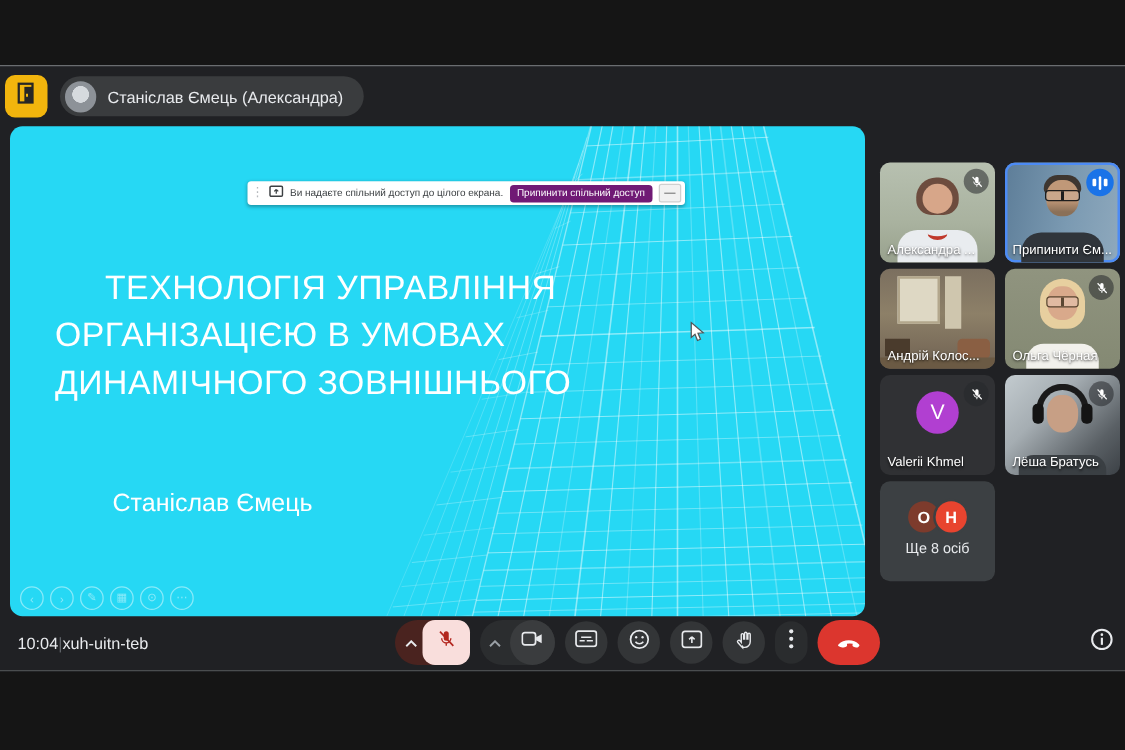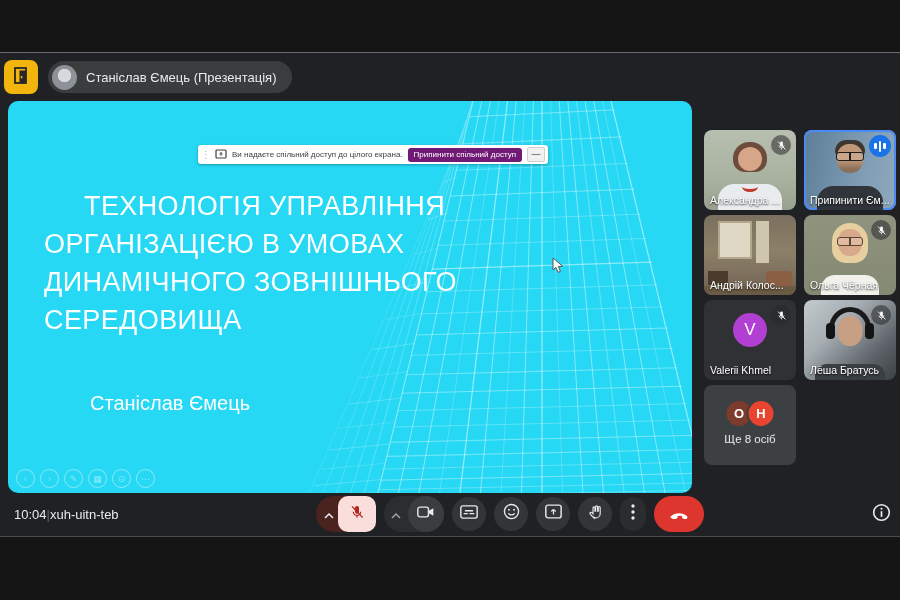--- a/index.html
+++ b/index.html
@@ -31,21 +31,21 @@
     display:flex;align-items:center;gap:5px;padding:0 3px 0 3px;
     box-shadow:0 1px 3px rgba(0,0,0,.3);white-space:nowrap;}
   .drag-dots{color:#b5b8bc;font-size:10px;line-height:10px;letter-spacing:-1px;}
   .share-msg{color:#3c4043;font-size:8px;}
   .stop-share-btn{background:#701a75;color:#fff;font-size:8px;border-radius:3px;
     padding:2.5px 6px;border:none;cursor:default;}
   .min-share-btn{width:16px;height:13px;background:#f1f1f1;border:1px solid #cfcfcf;border-radius:2px;
     color:#444;font-size:9px;line-height:9px;display:flex;align-items:center;justify-content:center;}
   .slide-title{position:absolute;left:36px;top:86px;width:430px;color:#fff;
     font-size:27px;line-height:38px;letter-spacing:.4px;}
-  .slide-title .l0{padding-left:40px;}
+  .slide-title .l0{padding-left:40px;margin-top:24px;}
   .slide-author{position:absolute;left:82px;top:291px;color:#fff;font-size:20px;}
   .slide-controls{position:absolute;left:8px;bottom:5px;display:flex;gap:5px;opacity:.45;}
   .sc{width:17px;height:17px;border:1px solid #fff;border-radius:50%;color:#fff;font-size:9px;
     display:flex;align-items:center;justify-content:center;}
   .cursor{position:absolute;left:544px;top:156px;}
   
   .participants{position:absolute;left:704px;top:77px;display:grid;
     grid-template-columns:92px 92px;grid-auto-rows:80px;column-gap:8px;row-gap:5px;}
   .tile{position:relative;border-radius:8px;background:#3c4043;overflow:hidden;}
   .tile.speaking{box-shadow:inset 0 0 0 2px #4c8bf5;}
@@ -141,21 +141,21 @@
       <span>
         <svg width="17" height="19" viewBox="0 0 17 19">
           <rect x="2" y="2" width="11" height="15" fill="none" stroke="#262626" stroke-width="1.8"></rect>
           <rect x="6.5" y="4.5" width="6.5" height="12.5" fill="#262626"></rect>
           <rect x="7.8" y="10" width="1.6" height="2.4" fill="#f2b50d"></rect>
         </svg>
       </span>
     </div>
     <div class="presenter-pill">
       <span class="pill-avatar"></span>
-      <span class="pill-text">Станіслав Ємець (Презентація)</span>
+      <span class="pill-text">Станіслав Ємець (Александра)</span>
     </div>
   </div>
 
   <div class="slide">
     <svg class="wire" id="wireframe" width="684" height="392" viewBox="0 0 684 392">
         <line x1="368" y1="400" x2="468" y2="-12" stroke="rgba(255,255,255,0.22)" stroke-width="1.3"></line>
         <line x1="388.75" y1="400" x2="476.25" y2="-12" stroke="rgba(255,255,255,0.48)" stroke-width="0.9"></line>
         <line x1="409.5" y1="400" x2="484.5" y2="-12" stroke="rgba(255,255,255,0.48)" stroke-width="0.9"></line>
         <line x1="430.25" y1="400" x2="492.75" y2="-12" stroke="rgba(255,255,255,0.23)" stroke-width="0.9"></line>
         <line x1="451" y1="400" x2="501" y2="-12" stroke="rgba(255,255,255,0.48)" stroke-width="1.3"></line>
@@ -214,21 +214,20 @@
         <line x1="405.25503651177814" y1="153.2739406218174" x2="430.68151484454563" y2="147.2739406218174" stroke="rgba(255,255,255,0.22)" stroke-width="0.7"></line>
         <line x1="420.2082531699768" y1="118.31836921304131" x2="439.4204076967397" y2="112.31836921304131" stroke="rgba(255,255,255,0.30)" stroke-width="0.7"></line>
         <line x1="435.7982479672987" y1="81.87422553098997" x2="448.53144361725253" y2="75.87422553098997" stroke="rgba(255,255,255,0.22)" stroke-width="0.7"></line>
         <line x1="452" y1="44" x2="458" y2="38" stroke="rgba(255,255,255,0.30)" stroke-width="0.7"></line>
       </svg>
 
     <div class="slide-title">
       <div class="l0">ТЕХНОЛОГІЯ УПРАВЛІННЯ</div>
       <div>ОРГАНІЗАЦІЄЮ В УМОВАХ</div>
       <div>ДИНАМІЧНОГО ЗОВНІШНЬОГО</div>
-      <div>СЕРЕДОВИЩА</div>
     </div>
     <div class="slide-author">Станіслав Ємець</div>
 
     <div class="share-bar">
       <span class="drag-dots">⋮</span>
       <span>
         <svg width="12" height="11" viewBox="0 0 12 11">
           <rect x="1" y="1" width="10" height="8" rx="1" fill="none" stroke="#3c4043" stroke-width="1.2"></rect>
           <path d="M6 7V3.6M6 3.6L4.4 5.1M6 3.6L7.6 5.1" stroke="#3c4043" stroke-width="1" fill="none"></path>
         </svg>

